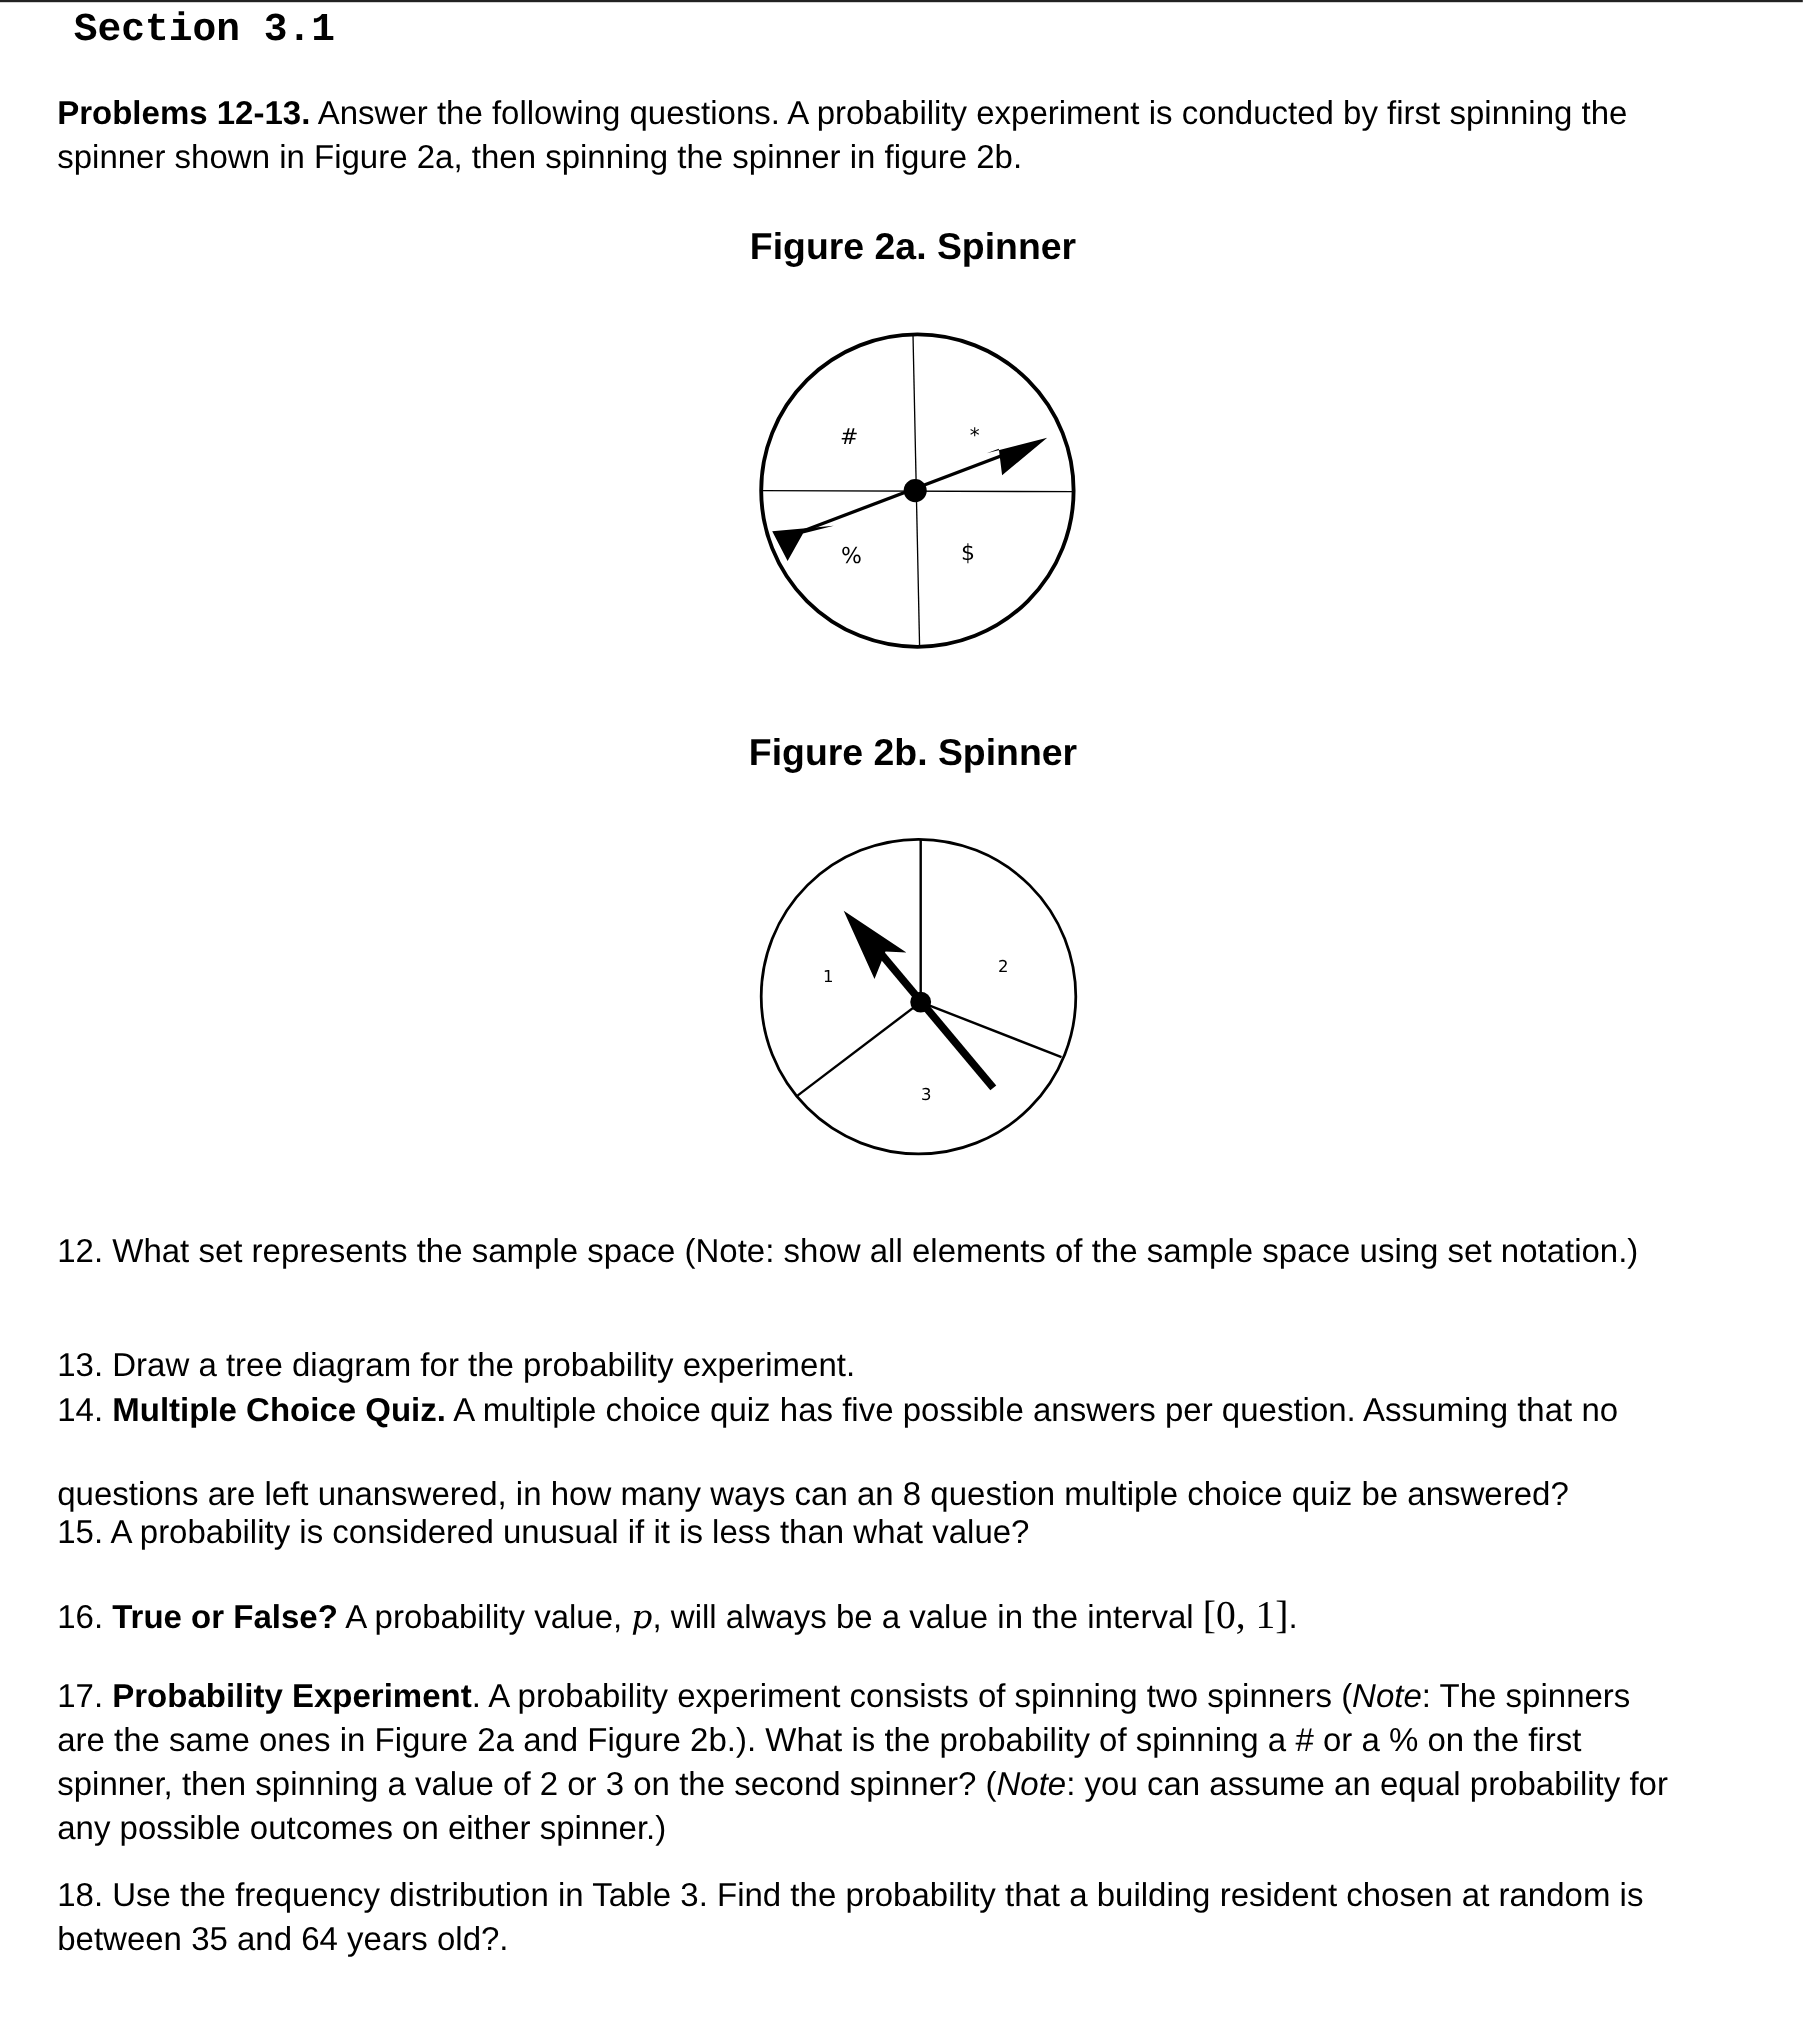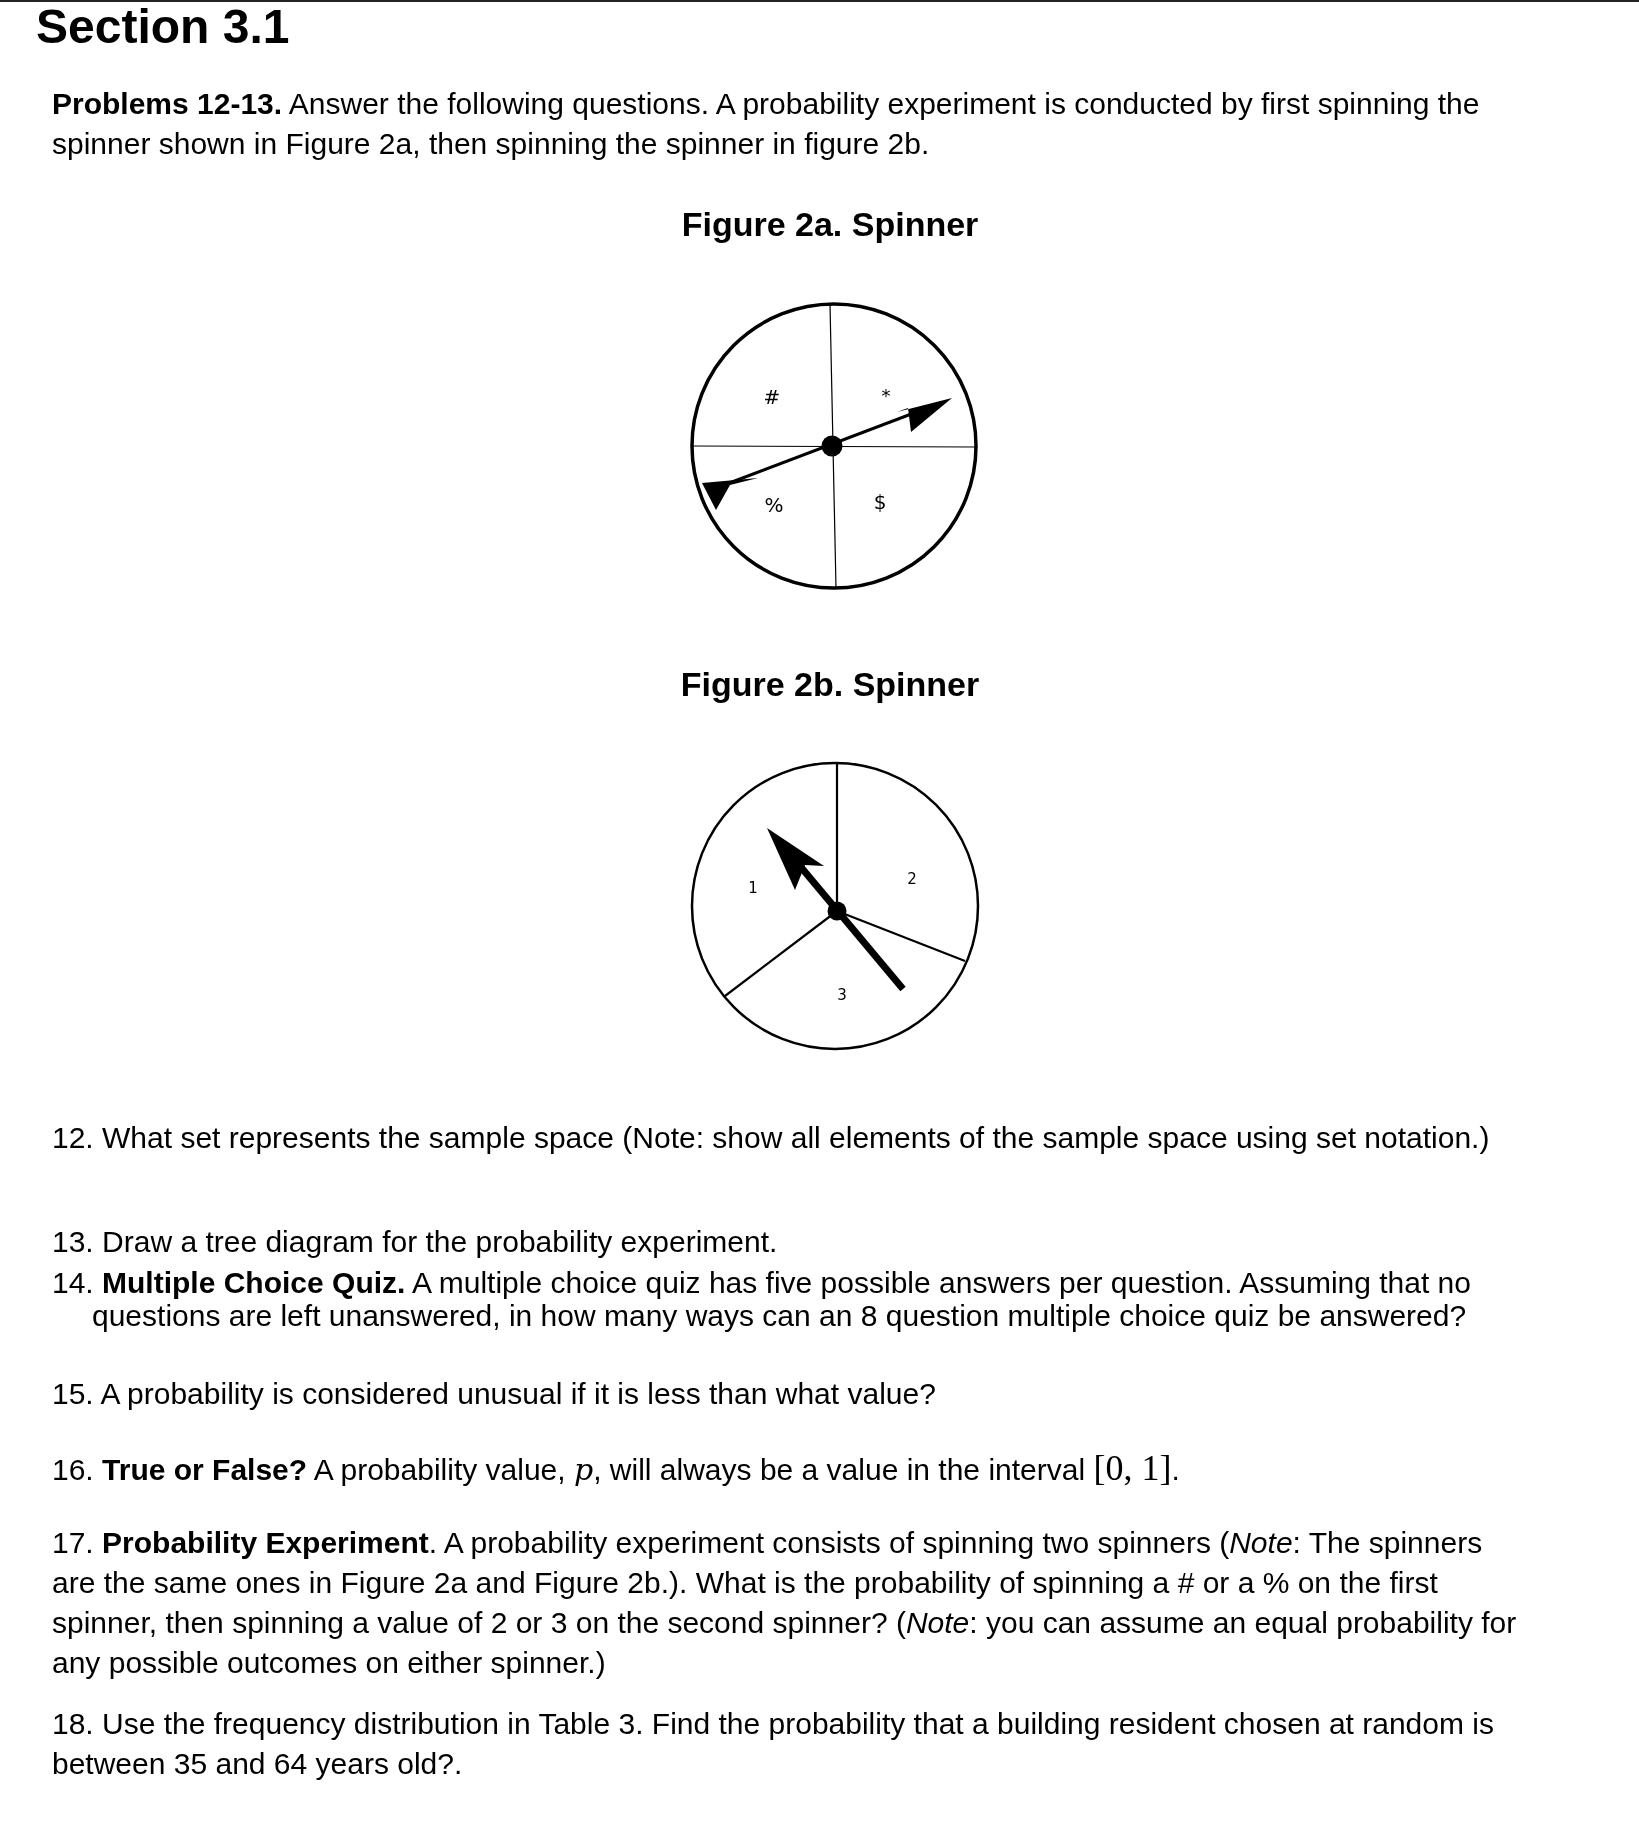--- a/index.html
+++ b/index.html
@@ -6,22 +6,22 @@
   body {
     width: 1639px; height: 1838px; position: relative; overflow: hidden;
     font-family: "Liberation Sans", sans-serif; color: #000;
   }
   .top-rule { position: absolute; left: 0; top: 0; width: 1639px; height: 2px; background: #222; }
   .line {
     position: absolute; left: 52px; white-space: nowrap;
     font-size: 30px; line-height: 40px;
   }
   .section-title {
-    position: absolute; left: 36px; top: 5px;
-    font-size: 48px; font-weight: bold; line-height: 44px;
+    position: absolute; left: 67px; top: 5px;
+    font-size: 36px; font-weight: bold; line-height: 44px; font-family: Liberation Mono, monospace;
   }
   .b { font-weight: bold; }
   .i { font-style: italic; }
   .math { font-family: "DejaVu Serif", "Liberation Serif", serif; font-style: italic; }
   .math-upright { font-family: "Liberation Serif", serif; font-size: 36px; margin-top: 42px; }
   .caption {
     position: absolute; left: 0; width: 1660px; text-align: center;
     font-size: 34px; font-weight: bold; line-height: 40px;
   }
   svg.spinner { position: absolute; left: 0; top: 0; overflow: visible; }
@@ -75,21 +75,21 @@
 <svg class="spinner" width="1639" height="1838">
   <text class="spinner-label" x="753" y="893" font-size="15" text-anchor="middle">1</text>
   <text class="spinner-label" x="912" y="884" font-size="15" text-anchor="middle">2</text>
   <text class="spinner-label" x="842" y="1000" font-size="15" text-anchor="middle">3</text>
 </svg>
 
 <div class="line" style="top:1118px;">12. What set represents the sample space (Note: show all elements of the sample space using set notation.)</div>
 <div class="line" style="top:1222px;">13. Draw a tree diagram for the probability experiment.</div>
 
 <div class="line" style="top:1263px;"><span>14. </span><span class="b">Multiple Choice Quiz.</span><span> A multiple choice quiz has five possible answers per question. Assuming that no</span></div>
-<div class="line" style="top:1296px;margin-left:40px;">questions are left unanswered, in how many ways can an 8 question multiple choice quiz be answered?</div>
+<div class="line" style="top:1339px;">questions are left unanswered, in how many ways can an 8 question multiple choice quiz be answered?</div>
 
 <div class="line" style="top:1374px;">15. A probability is considered unusual if it is less than what value?</div>
 
 <div class="line" style="top:1448px;"><span>16. </span><span class="b">True or False?</span><span> A probability value, </span><span class="math">p</span><span>, will always be a value in the interval </span><span class="math-upright">[0, 1]</span><span>.</span></div>
 
 <div class="line" style="top:1523px;"><span>17. </span><span class="b">Probability Experiment</span><span>. A probability experiment consists of spinning two spinners (</span><span class="i">Note</span><span>: The spinners</span></div>
 <div class="line" style="top:1563px;text-align:right;">are the same ones in Figure 2a and Figure 2b.). What is the probability of spinning a # or a % on the first</div>
 <div class="line" style="top:1603px;"><span>spinner, then spinning a value of 2 or 3 on the second spinner? (</span><span class="i">Note</span><span>: you can assume an equal probability for</span></div>
 <div class="line" style="top:1643px;">any possible outcomes on either spinner.)</div>
 

